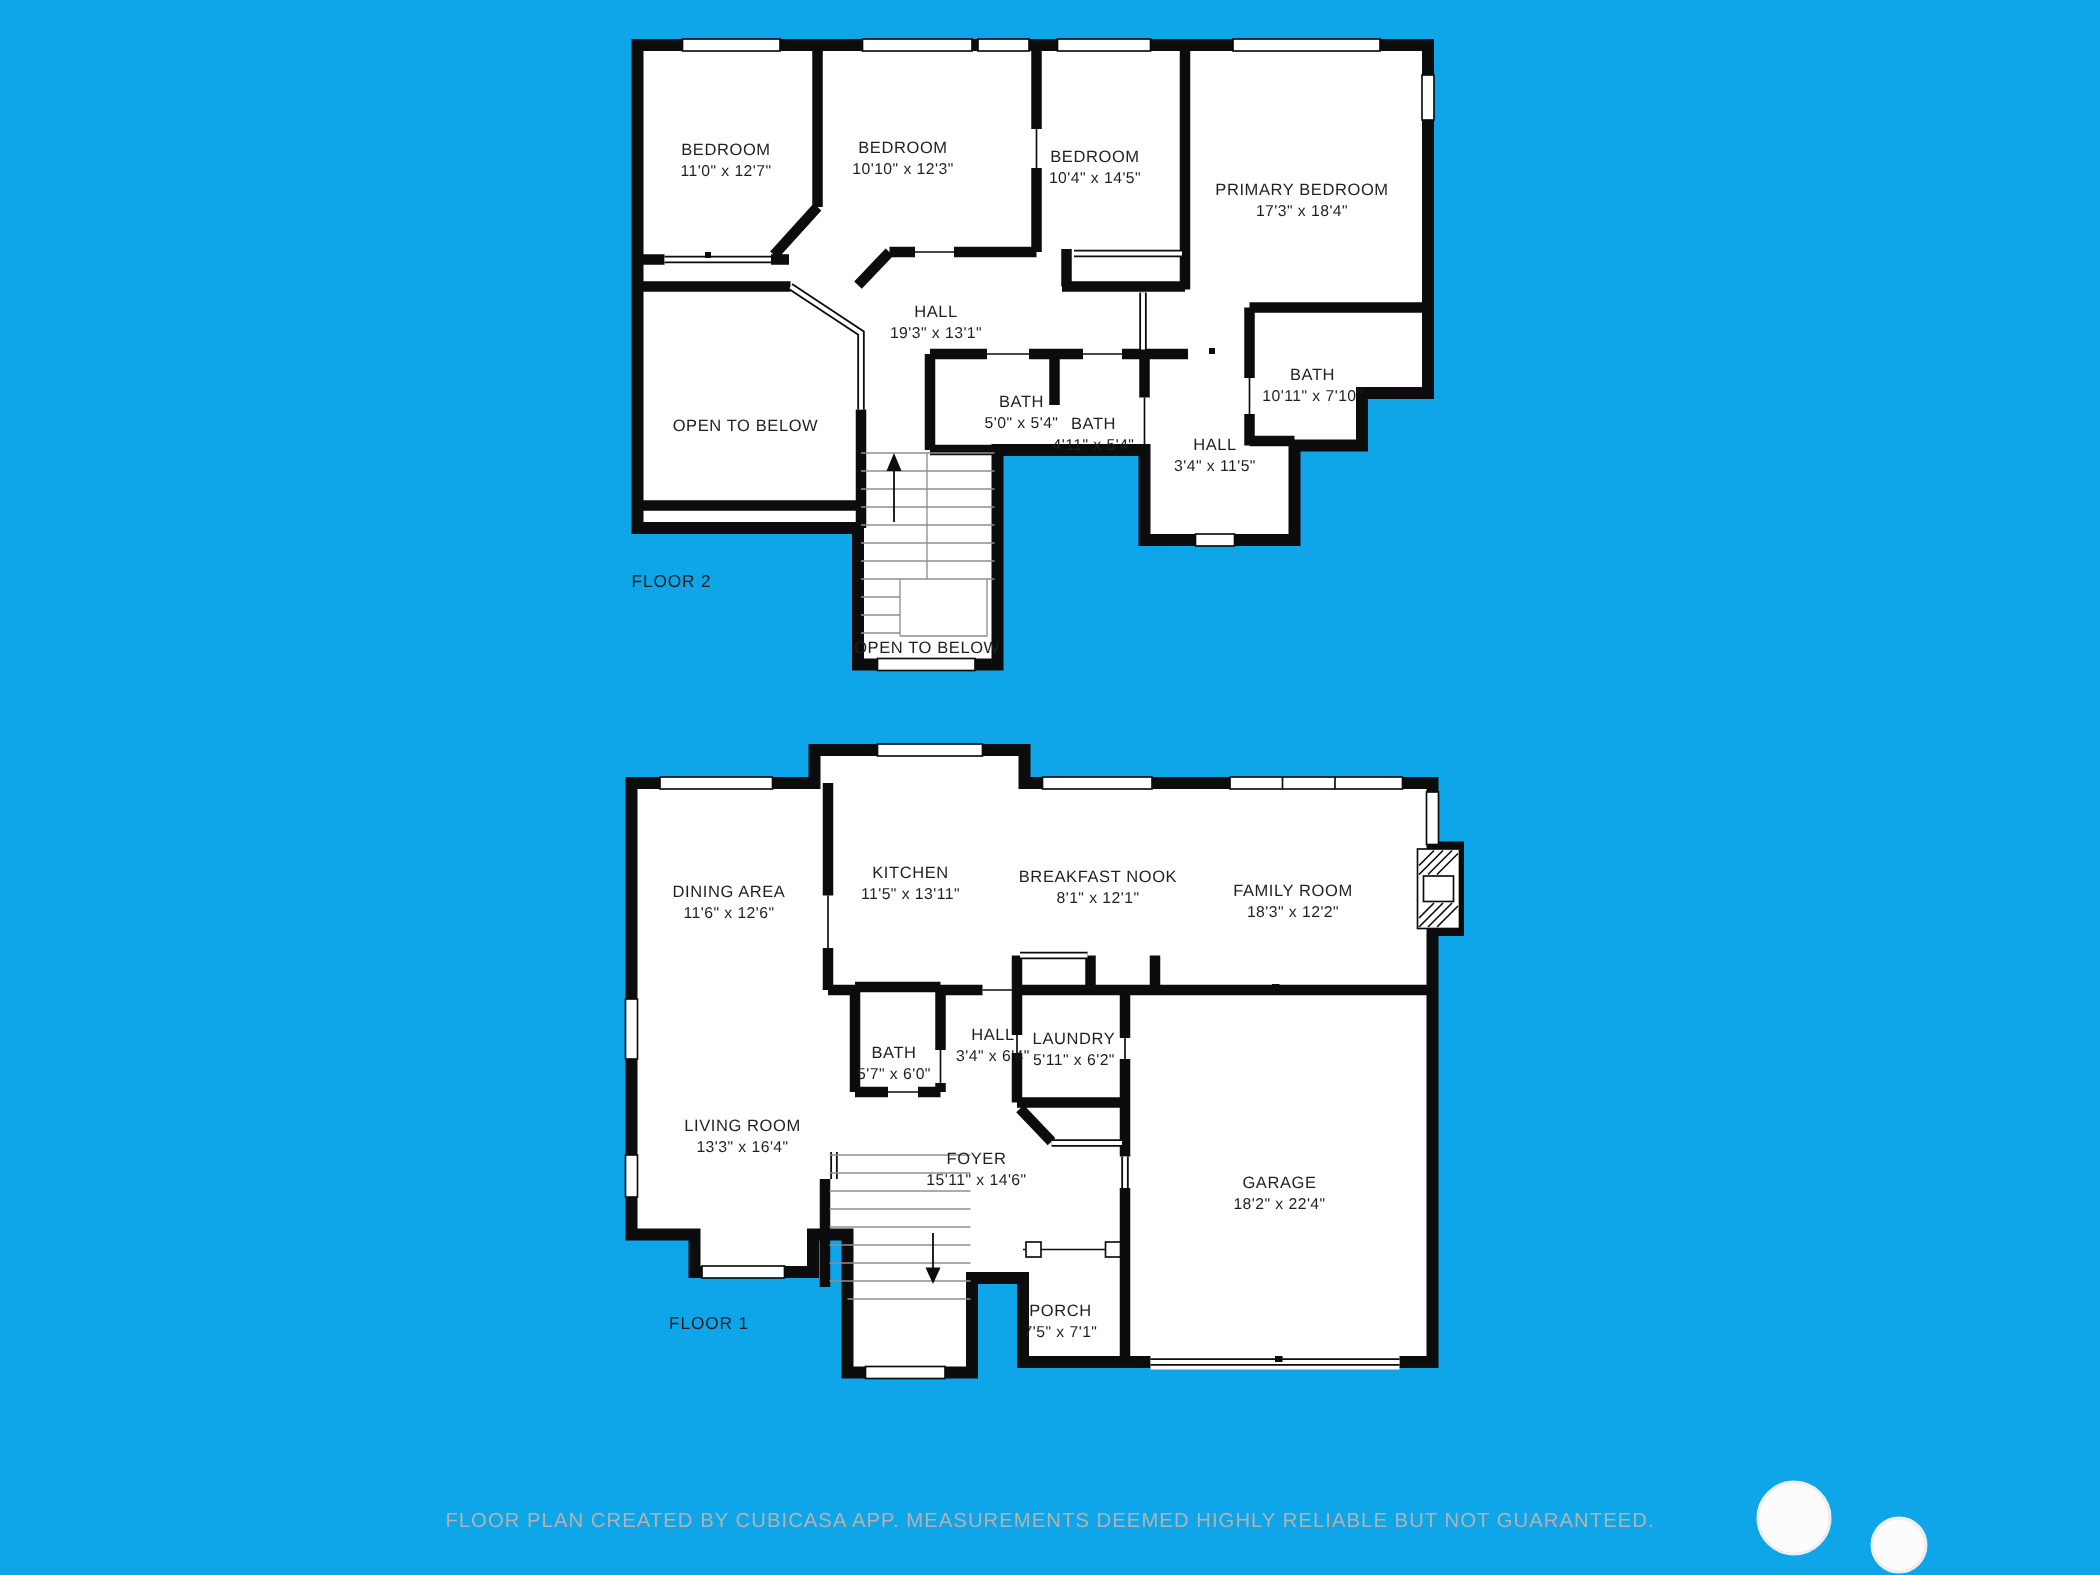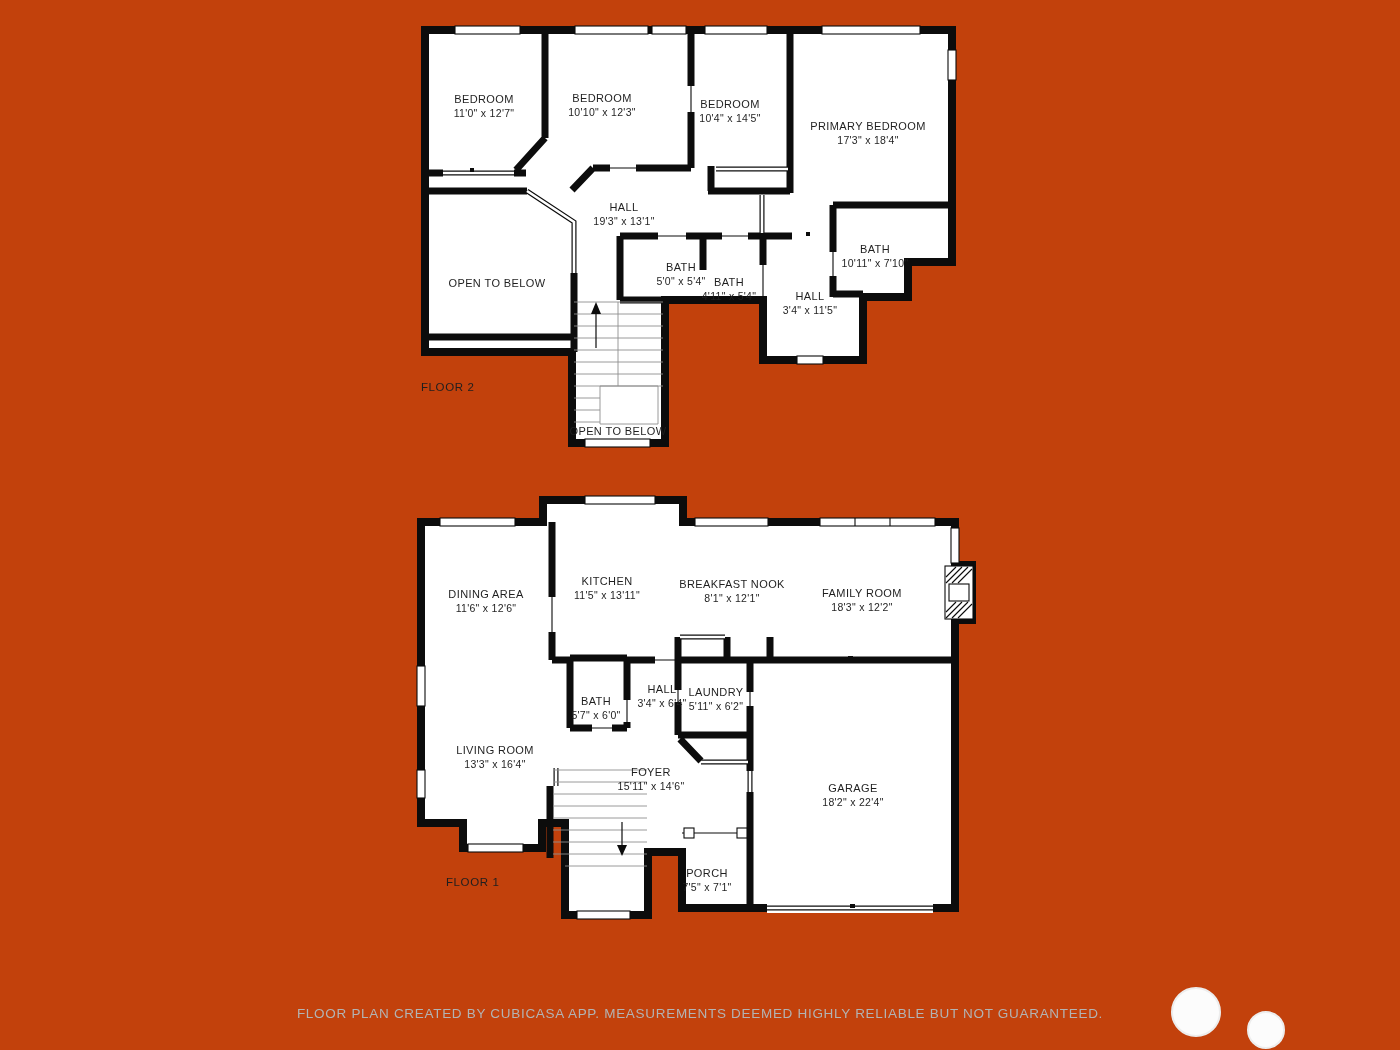--- a/index.html
+++ b/index.html
@@ -1,16 +1,16 @@
 <!DOCTYPE html>
 <html><head>
 <meta charset="utf-8">
 <style>
   html,body{margin:0;padding:0;background:#ffffff;}
-  .canvas{position:relative;width:1400px;height:1050px;background:#c2410c;overflow:hidden;
+  .canvas{position:relative;width:1400px;height:1050px;background:#0ea5e9;overflow:hidden;
           font-family:"Liberation Sans",sans-serif;}
   svg{position:absolute;top:0;left:0;}
   .outer{fill:#ffffff;stroke:#0c0c0c;stroke-width:8;}
   .wall{fill:none;stroke:#0c0c0c;stroke-width:7;}
   .thin{fill:none;stroke:#0c0c0c;stroke-width:1.1;}
   .win{fill:#ffffff;stroke:#0c0c0c;stroke-width:1.1;}
   .rail-o{fill:none;stroke:#0c0c0c;stroke-width:5;}
   .rail-i{fill:none;stroke:#ffffff;stroke-width:2.6;}
   .tread{fill:none;stroke:#8f8f8f;stroke-width:0.9;}
   .arrow{fill:none;stroke:#0c0c0c;stroke-width:1.2;}

